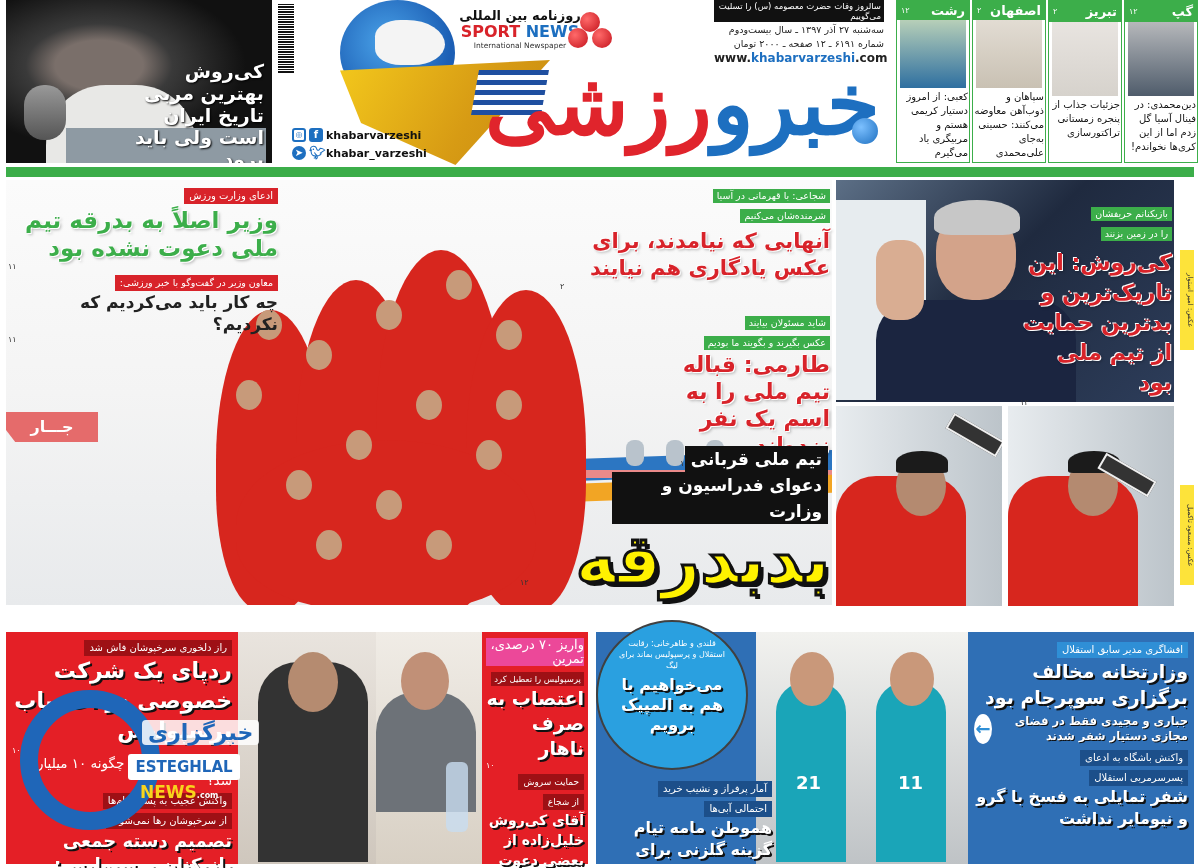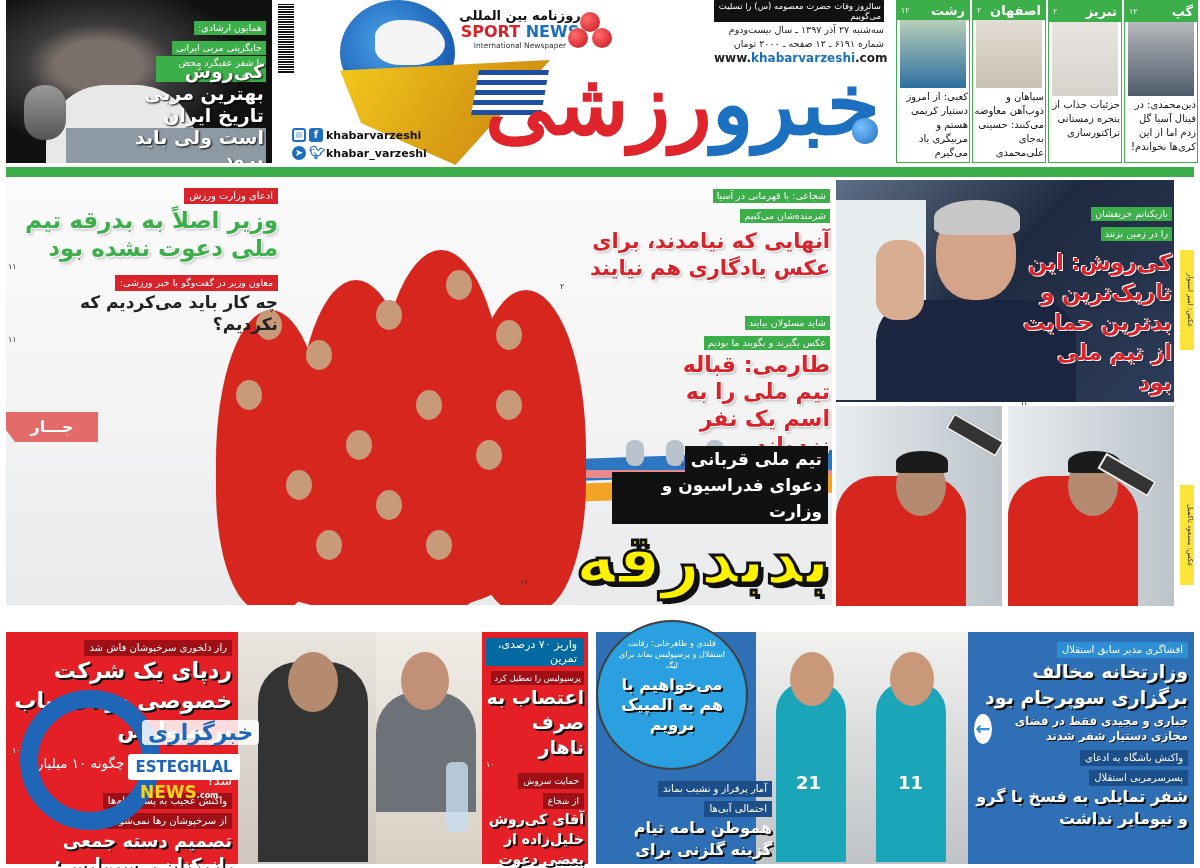--- a/index.html
+++ b/index.html
@@ -116,25 +116,20 @@
 </head>
 <body>
 
 <div class="page">
 
   <div class="abs topstory">
     <div class="photo"></div>
     <div class="shirt"></div>
     <div class="mic"></div>
     <div class="desk"></div>
-    <div class="ts-tags">
-      <span class="gtag">همایون ارشادی:</span><br>
-      <span class="gtag">جایگزینی مربی ایرانی</span><br>
-      <span class="gtag">با شفر عقبگرد محض است</span>
-    </div>
     <div class="ts-head">کی‌روش بهترین مربی تاریخ ایران است ولی باید برود</div>
   </div>
 
   <div class="abs barcode"></div>
 
   <div class="abs logo-globe"></div>
   <div class="abs logo-land"></div>
   <div class="abs logo-heart"></div>
   <div class="abs logo-stripes"></div>
 
@@ -315,40 +310,40 @@
       <div class="p"></div>
       <div class="h"></div>
     </div>
   <div class="abs b2-photo">
       <div class="p"></div>
       <div class="h"></div>
       <div class="bottle"></div>
     </div>
 
   <div class="abs b2 rtl" style="padding:6px 4px">
-    <span class="rtag" style="background:#0369a1;font-size:11px;padding:0 7px">واریز ۷۰ درصدی، تمرین</span><br>
+    <span class="rtag" style="background:#ec4899;font-size:13px;padding:0 0">واریز ۷۰ درصدی، تمرین</span><br>
     <span class="rtag" style="background:#9e1015;font-size:8.5px;padding:0 3px">پرسپولیس را تعطیل کرد</span>
     <div class="h-white" style="font-size:19px;line-height:25px">اعتصاب به صرف ناهار</div>
     <div class="pgref" style="color:#fff">۱۰</div>
     <span class="rtag" style="background:#9e1015;font-size:9px">حمایت سروش</span><br>
     <span class="rtag" style="background:#9e1015;font-size:9px">از شجاع</span>
     <div class="h-white" style="font-size:14px;line-height:20px">آقای کی‌روش خلیل‌زاده از بعضی دعوت شده‌ها بهتر است</div>
   </div>
 
   <div class="abs b3">
     <div class="photo">
       <div class="pl" style="left:20px"></div>
         <div class="ph" style="left:34px"></div>
         <div class="num" style="left:40px;top:140px">21</div>
       <div class="pl" style="left:120px"></div>
         <div class="ph" style="left:134px"></div>
         <div class="num" style="left:142px;top:140px">11</div>
     </div>
     <div class="rtl" style="position:absolute;left:6px;top:145px;width:170px">
-      <span class="btag" style="background:#1c4f8a">آمار پرفراز و نشیب بماند</span><br>
+      <span class="btag" style="background:#1c4f8a">آمار پرفراز و نشیب خرید</span><br>
       <span class="btag" style="background:#1c4f8a">احتمالی آبی‌ها</span>
       <div class="h-white" style="font-size:16px;line-height:22px">هموطن مامه تیام گزینه گلزنی برای استقلال</div>
       
     </div>
   </div>
   <div class="abs circle rtl" style="padding:16px 18px;text-align:center">
     <div style="font-size:8px;color:#fff;line-height:11px">قلندی و طاهرخانی: رقابت استقلال و پرسپولیس بماند برای لیگ</div>
     <div class="h-white" style="font-size:16px;line-height:20px;margin-top:4px">می‌خواهیم با هم به المپیک برویم</div>
   </div>
 

